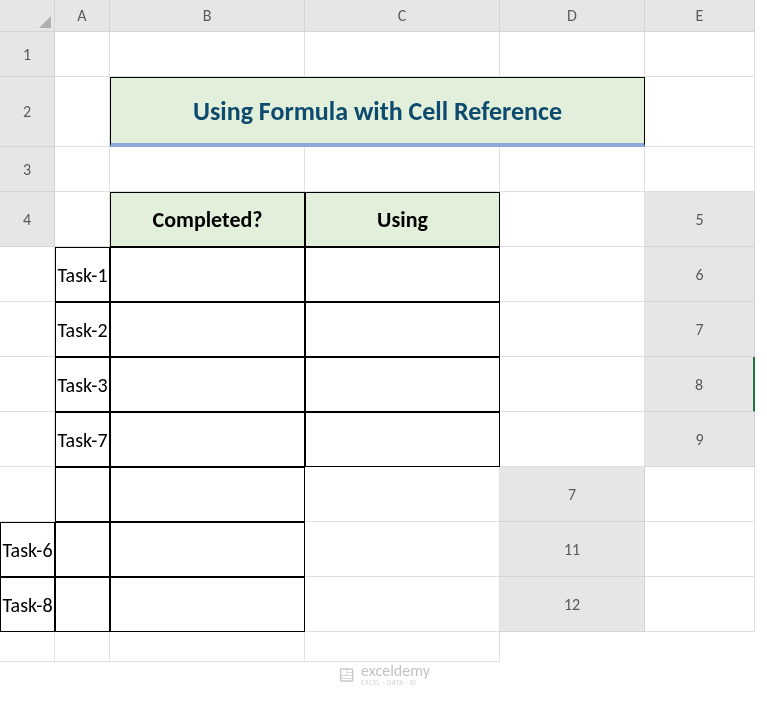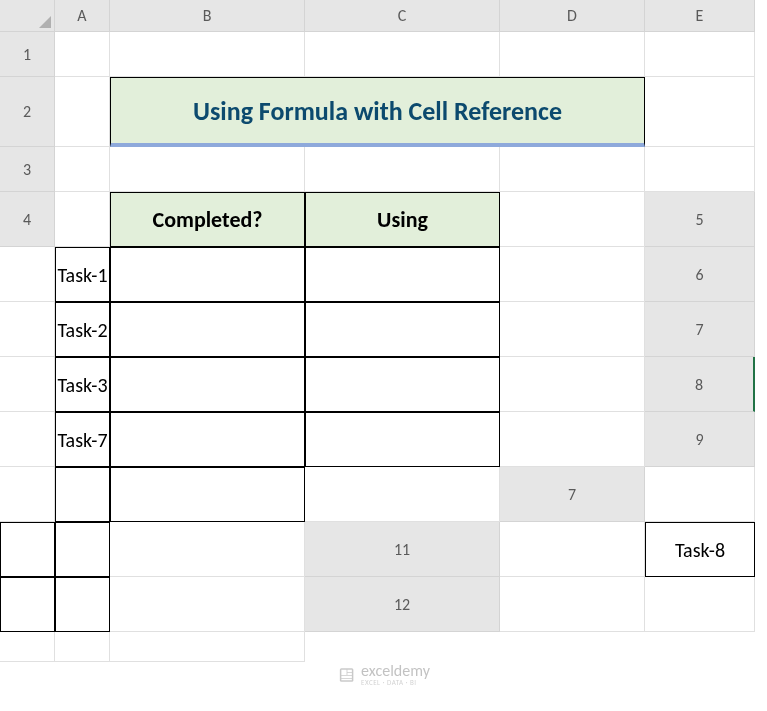--- a/index.html
+++ b/index.html
@@ -199,20 +199,21 @@
   <div class="cell"></div>
 
   <div class="row-header">9</div>
   <div class="cell"></div>
   <div class="table-cell"></div>
   <div class="table-cell"></div>
   <div class="cell"></div>
 
   <div class="row-header">7</div>
   <div class="cell"></div>
+  <div class="table-cell">Task-6</div>
   <div class="table-cell"></div>
   <div class="table-cell"></div>
   <div class="cell"></div>
 
   <div class="row-header">11</div>
   <div class="cell"></div>
   <div class="table-cell">Task-8</div>
   <div class="table-cell"></div>
   <div class="table-cell"></div>
   <div class="cell"></div>

